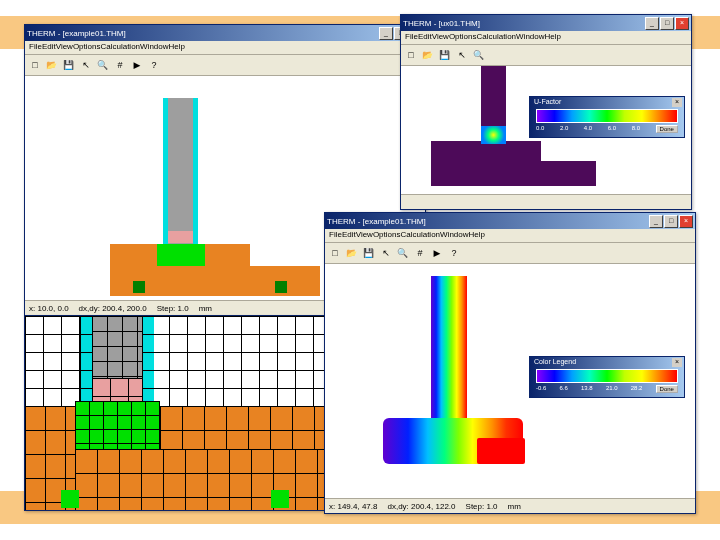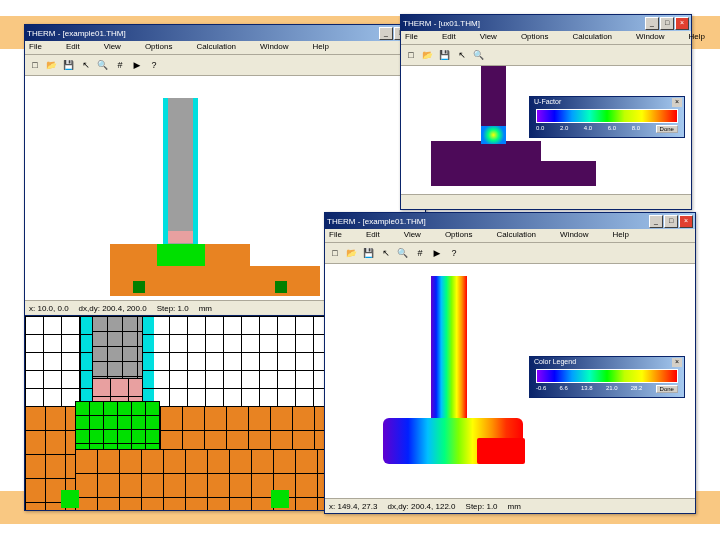--- a/index.html
+++ b/index.html
@@ -3,21 +3,21 @@
 <meta charset="utf-8">
 <style>
 body{margin:0;width:720px;height:540px;background:#fff;overflow:hidden;font-family:Tahoma,Arial,sans-serif;font-size:8px}
 .bg{position:absolute;inset:0;background:linear-gradient(#fff 0%,#fff 3%,#f9c882 3%,#f9c882 9%,#fff 9%,#fff 91%,#f9c882 91%,#f9c882 97%,#fff 97%,#fff 100%)}
 .win{position:absolute;background:#d4d0c8;border:1px solid #0a246a;box-shadow:1px 1px 3px rgba(0,0,0,.3);display:flex;flex-direction:column}
 .titlebar{background:linear-gradient(90deg,#0a246a,#a6caf0);color:#fff;display:flex;align-items:center;padding:1px 2px;height:14px}
 .titlebar .t{flex:1;white-space:nowrap;overflow:hidden}
 .winbtns{display:flex;gap:1px}
 .winbtn{width:12px;height:11px;background:#d4d0c8;border:1px solid #fff;border-right-color:#404040;border-bottom-color:#404040;font-size:7px;line-height:9px;text-align:center;color:#000}
 .winbtn.close{background:#e04030;color:#fff}
-.menubar{background:#ece9d8;display:flex;gap:24px;padding:1px 4px;height:11px;border-bottom:1px solid #aca899}
+.menubar{background:#ece9d8;display:flex;gap:0;padding:1px 4px;height:11px;border-bottom:1px solid #aca899}
 .menubar span{color:#000}
 .toolbar{background:#ece9d8;display:flex;gap:1px;padding:2px;height:16px;border-bottom:1px solid #aca899}
 .tbtn{width:14px;height:14px;background:#ece9d8;border:1px solid #ece9d8;display:flex;align-items:center;justify-content:center;font-size:9px}
 .canvas{flex:1;background:#fff;position:relative;overflow:hidden}
 .status{background:#ece9d8;border-top:1px solid #aca899;height:14px;display:flex;align-items:center;padding:0 4px;gap:10px;color:#000}
 
 .shape{position:absolute}
 .base{background:#e88322}
 .grn{background:#00e000}
 .gry{background:#9e9e9e}
@@ -187,18 +187,18 @@
         <span>-0.6</span>
         <span>6.6</span>
         <span>13.8</span>
         <span>21.0</span>
         <span>28.2</span>
         <span style="background:#d4d0c8;color:#000;padding:0 3px;border:1px outset #fff">Done</span>
       </div>
     </div>
   </div>
   <div class="status">
-    <span>x: 149.4, 27.3</span>
+    <span>x: 149.4, 47.8</span>
     <span>dx,dy: 200.4, 122.0</span>
     <span>Step: 1.0</span>
     <span>mm</span>
   </div>
 </div>
 
 </body></html>

